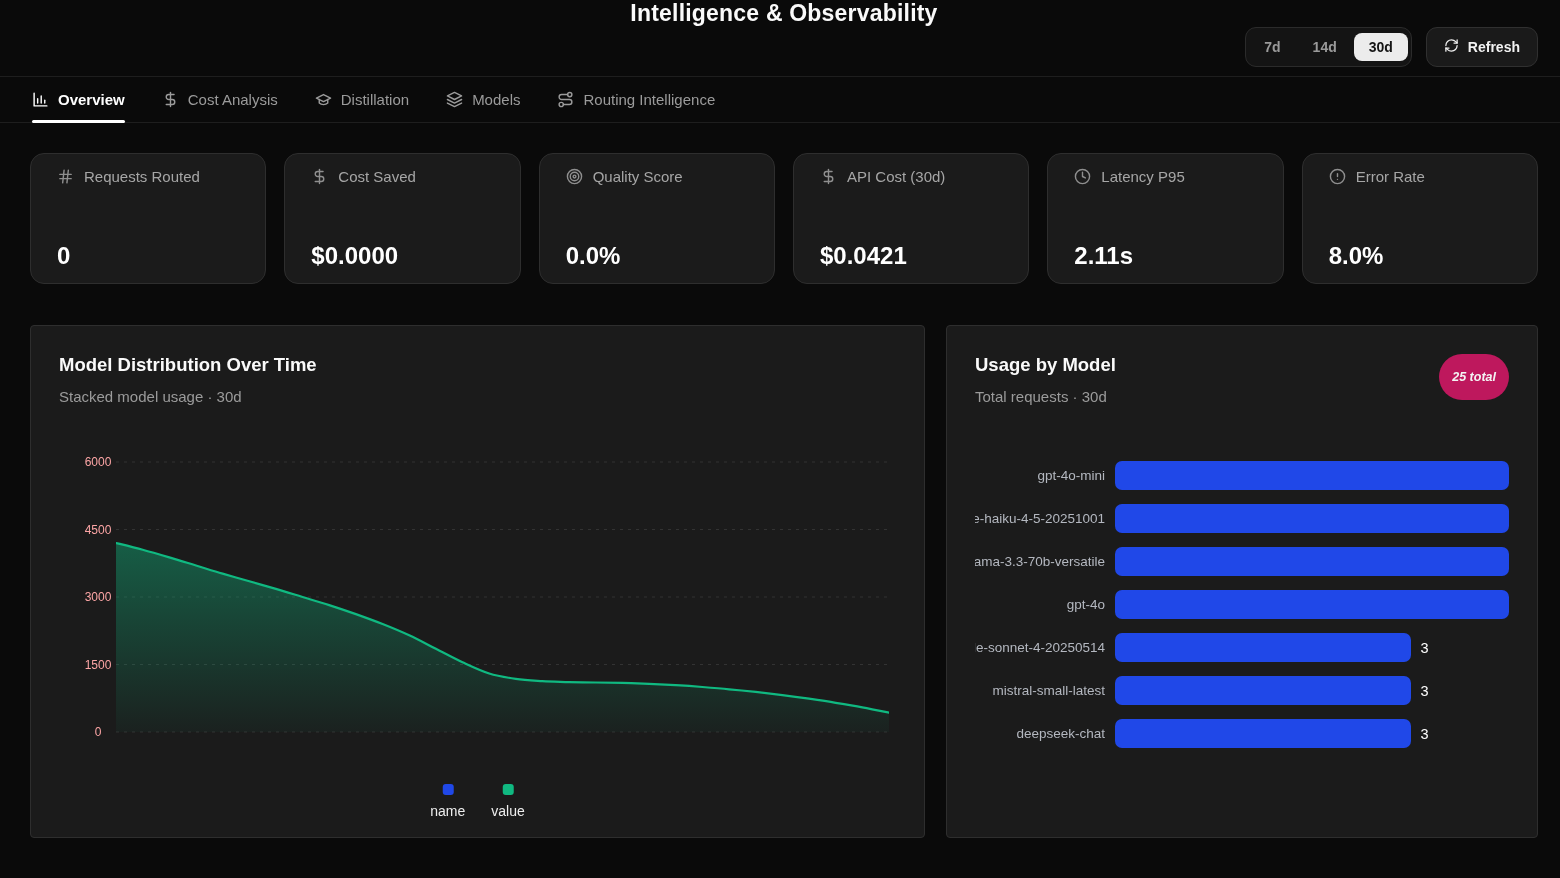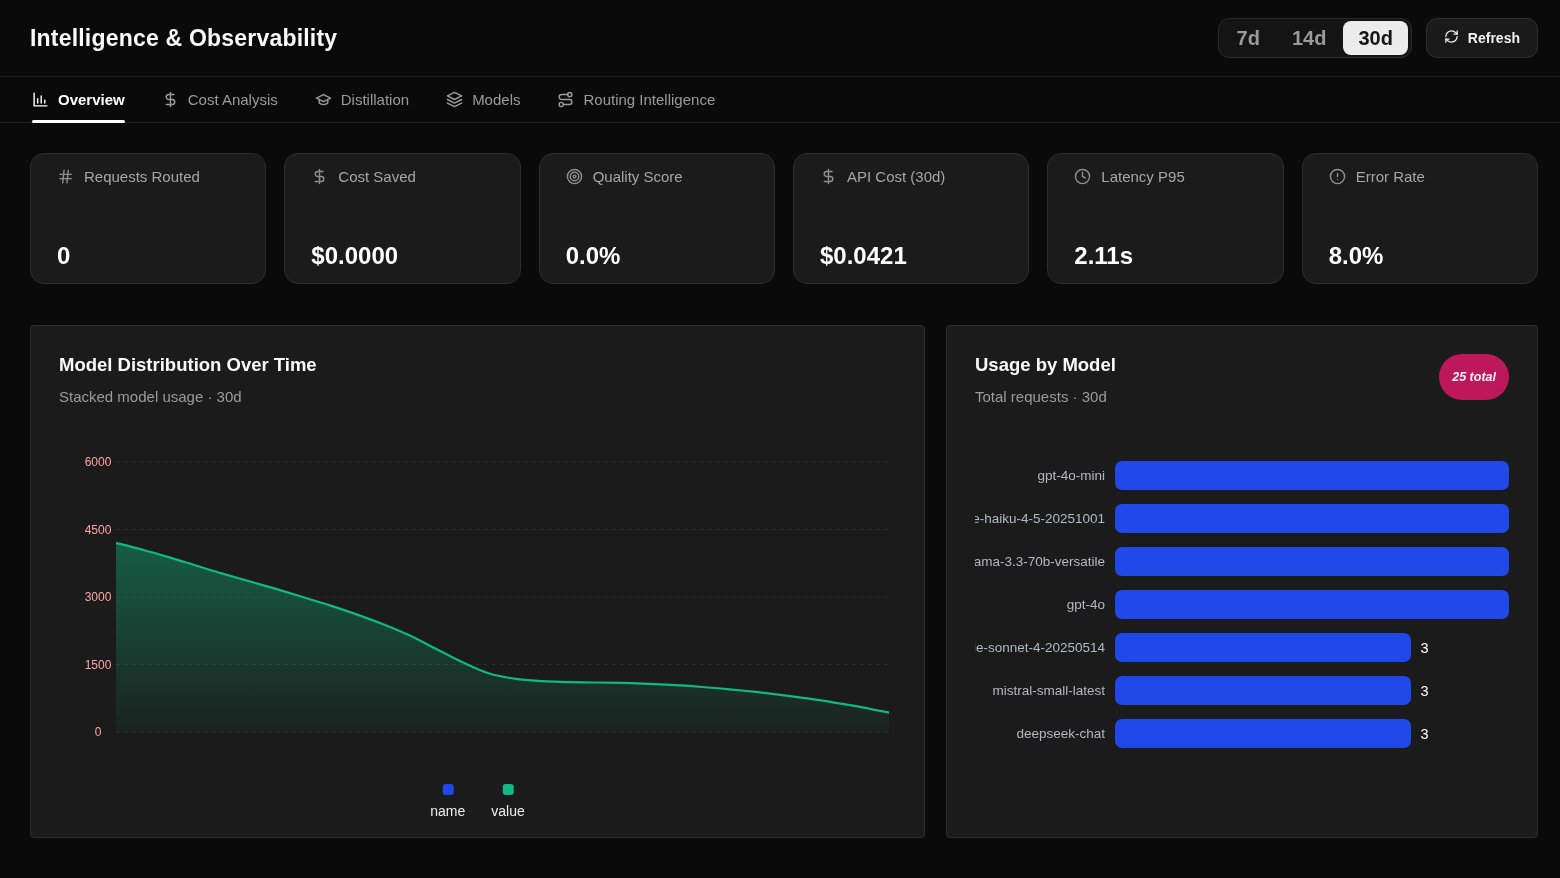--- a/index.html
+++ b/index.html
@@ -7,32 +7,32 @@
   body {
     background:#0a0a0a;
     color:#fafafa;
     font-family:"Liberation Sans", sans-serif;
     -webkit-font-smoothing:antialiased;
   }
 
   
   .header {
     height:77px; display:flex; align-items:center;
-    padding:0 22px 0 30px; border-bottom:1px solid #1e1e1e;
+    padding:0 22px 0 30px; border-bottom:1px solid #1e1e1e;flex-direction:column;
   }
   .page-title { font-size:23px; font-weight:700; letter-spacing:.2px; }
   .header-controls { margin-left:auto; display:flex; align-items:center; gap:14px; }
   .segmented {
     display:flex; align-items:center; gap:2px;
     background:#141414; border:1px solid #2b2b2b; border-radius:11px; padding:3px;
     height:40px;
   }
   .seg-btn {
     border:none; background:transparent; color:#9a9a9a;
-    font-family:inherit; font-size:20px; font-weight:600;
+    font-family:inherit; font-size:14px; font-weight:600;
     padding:7px 15px; border-radius:8px; cursor:pointer; line-height:1;
   }
   .seg-btn.selected { background:#ececec; color:#151515; }
   .refresh-btn {
     display:flex; align-items:center; gap:9px;
     background:#1a1a1a; border:1px solid #303030; border-radius:11px;
     color:#f2f2f2; font-family:inherit; font-size:14px; font-weight:600;
     height:40px; padding:0 17px; cursor:pointer;
   }
   .refresh-btn svg { width:15px; height:15px; }

